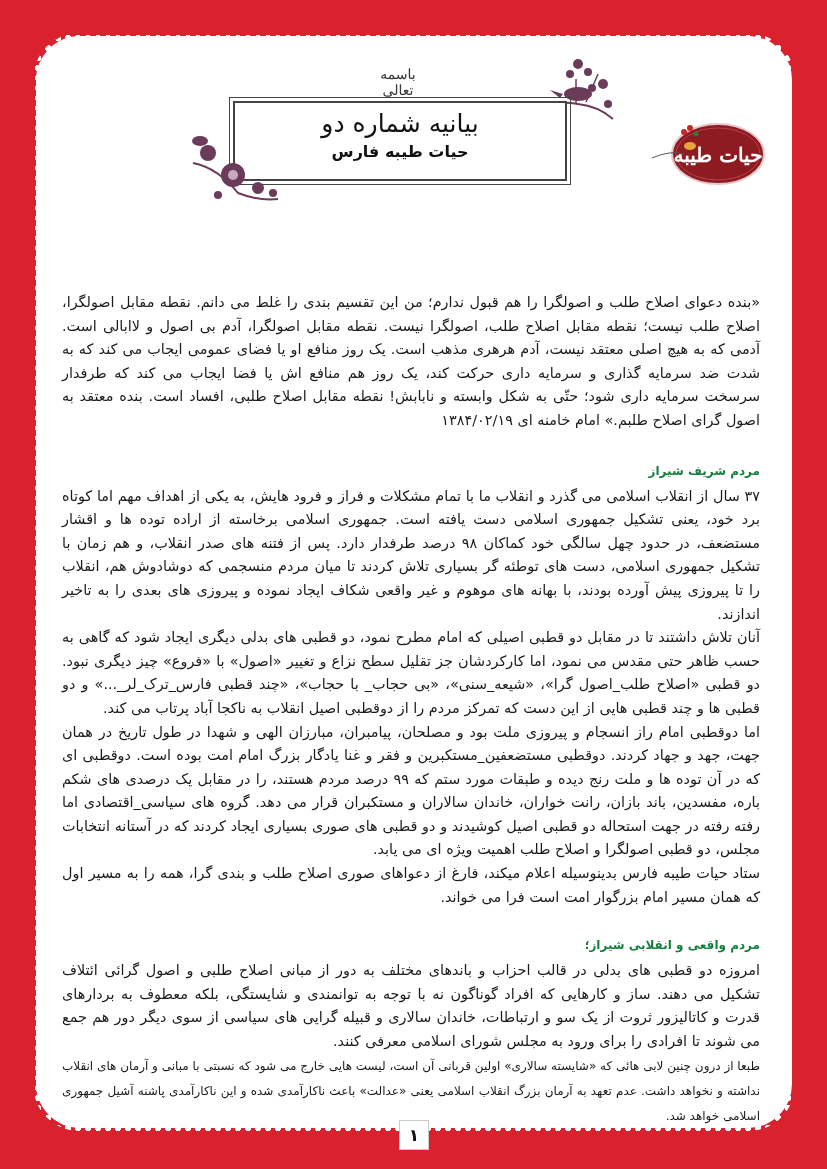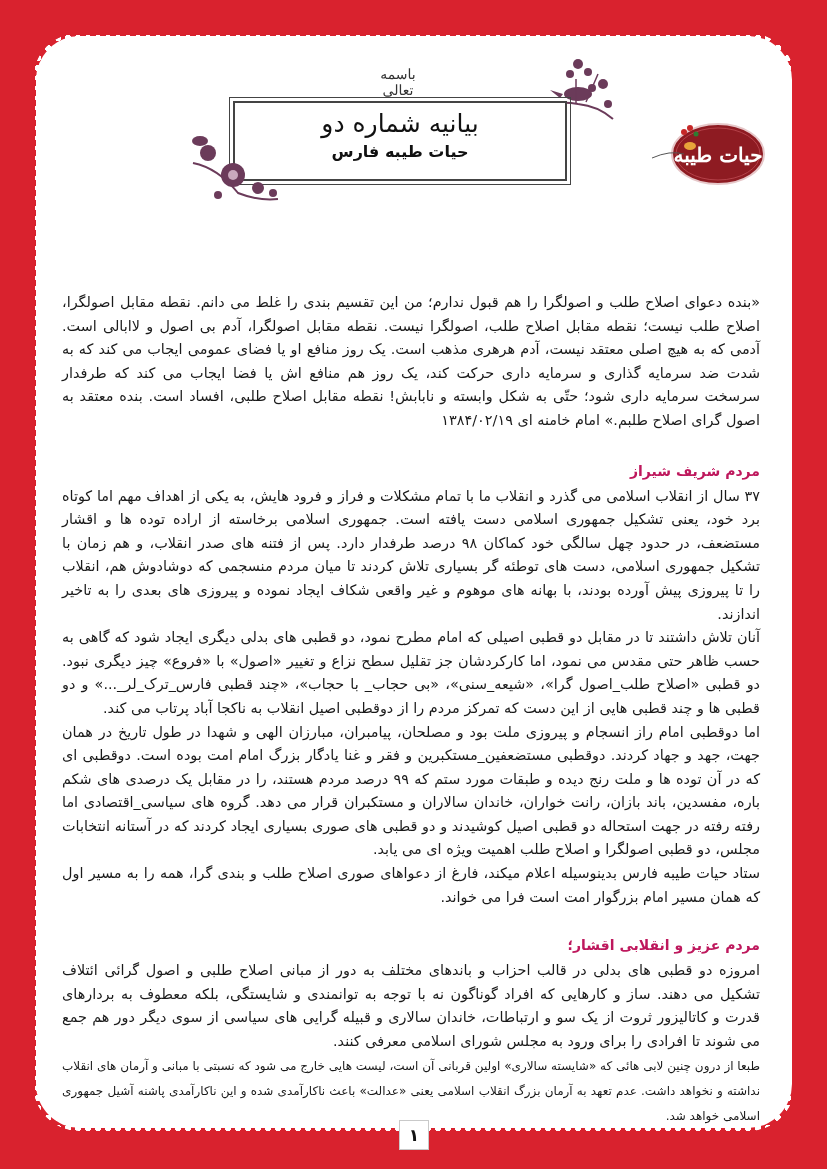--- a/index.html
+++ b/index.html
@@ -47,21 +47,21 @@
   .content {
     position: absolute; left: 24px; right: 30px; top: 225px;
     direction: rtl; text-align: justify; color: #1a1a1a;
     font-size: 14.4px; line-height: 23.6px;
     font-family: "DejaVu Sans", sans-serif;
     margin-top: 28px;
   }
   .content p { margin: 0; }
   .quote { margin-bottom: 26px !important; }
   .section-heading {
-    color: #be185d; font-weight: bold; font-size: 14px; line-height: 24px;
+    color: #15803d; font-weight: bold; font-size: 12px; line-height: 24px;
     margin: 0 0 2px 0;
   }
   .section-heading.second { margin-top: 24px; }
   .bold-para { font-weight: normal; font-size: 12px; line-height: 25px; }
   .page-number {
     position: absolute; left: 399px; top: 1120px; width: 28px; height: 28px;
     background: #fff; border: 1px solid #c9c9c9; text-align: center;
     font-weight: bold; font-size: 17px; line-height: 28px; color: #111;
   }
 </style>
@@ -120,19 +120,19 @@
 
   <div class="content">
     <p class="quote">«بنده دعوای اصلاح طلب و اصولگرا را هم قبول ندارم؛ من این تقسیم بندی را غلط می دانم. نقطه مقابل اصولگرا، اصلاح طلب نیست؛ نقطه مقابل اصلاح طلب، اصولگرا نیست. نقطه مقابل اصولگرا، آدم بی اصول و لاابالی است. آدمی که به هیچ اصلی معتقد نیست، آدم هرهری مذهب است. یک روز منافع او یا فضای عمومی ایجاب می کند که به شدت ضد سرمایه گذاری و سرمایه داری حرکت کند، یک روز هم منافع اش یا فضا ایجاب می کند که طرفدار سرسخت سرمایه داری شود؛ حتّی به شکل وابسته و نابابش! نقطه مقابل اصلاح طلبی، افساد است. بنده معتقد به اصول گرای اصلاح طلبم.» امام خامنه ای ۱۳۸۴/۰۲/۱۹</p>
 
     <div class="section-heading">مردم شریف شیراز</div>
     <p>۳۷ سال از انقلاب اسلامی می گذرد و انقلاب ما با تمام مشکلات و فراز و فرود هایش، به یکی از اهداف مهم اما کوتاه برد خود، یعنی تشکیل جمهوری اسلامی دست یافته است. جمهوری اسلامی برخاسته از اراده توده ها و اقشار مستضعف، در حدود چهل سالگی خود کماکان ۹۸ درصد طرفدار دارد. پس از فتنه های صدر انقلاب، و هم زمان با تشکیل جمهوری اسلامی، دست های توطئه گر بسیاری تلاش کردند تا میان مردم منسجمی که دوشادوش هم، انقلاب را تا پیروزی پیش آورده بودند، با بهانه های موهوم و غیر واقعی شکاف ایجاد نموده و پیروزی های بعدی را به تاخیر اندازند.</p>
     <p>آنان تلاش داشتند تا در مقابل دو قطبی اصیلی که امام مطرح نمود، دو قطبی های بدلی دیگری ایجاد شود که گاهی به حسب ظاهر حتی مقدس می نمود، اما کارکردشان جز تقلیل سطح نزاع و تغییر «اصول» با «فروع» چیز دیگری نبود. دو قطبی «اصلاح طلب_اصول گرا»، «شیعه_سنی»، «بی حجاب_ با حجاب»، «چند قطبی فارس_ترک_لر_...» و دو قطبی ها و چند قطبی هایی از این دست که تمرکز مردم را از دوقطبی اصیل انقلاب به ناکجا آباد پرتاب می کند.</p>
     <p>اما دوقطبی امام راز انسجام و پیروزی ملت بود و مصلحان، پیامبران، مبارزان الهی و شهدا در طول تاریخ در همان جهت، جهد و جهاد کردند. دوقطبی مستضعفین_مستکبرین و فقر و غنا یادگار بزرگ امام امت بوده است. دوقطبی ای که در آن توده ها و ملت رنج دیده و طبقات مورد ستم که ۹۹ درصد مردم هستند، را در مقابل یک درصدی های شکم باره، مفسدین، باند بازان، رانت خواران، خاندان سالاران و مستکبران قرار می دهد. گروه های سیاسی_اقتصادی اما رفته رفته در جهت استحاله دو قطبی اصیل کوشیدند و دو قطبی های صوری بسیاری ایجاد کردند که در آستانه انتخابات مجلس، دو قطبی اصولگرا و اصلاح طلب اهمیت ویژه ای می یابد.</p>
     <p>ستاد حیات طیبه فارس بدینوسیله اعلام میکند، فارغ از دعواهای صوری اصلاح طلب و بندی گرا، همه را به مسیر اول که همان مسیر امام بزرگوار امت است فرا می خواند.</p>
 
-    <div class="section-heading second">مردم عزیز و انقلابی اقشار؛</div>
+    <div class="section-heading second">مردم واقعی و انقلابی شیراز؛</div>
     <p>امروزه دو قطبی های بدلی در قالب احزاب و باندهای مختلف به دور از مبانی اصلاح طلبی و اصول گرائی ائتلاف تشکیل می دهند. ساز و کارهایی که افراد گوناگون نه با توجه به توانمندی و شایستگی، بلکه معطوف به بردارهای قدرت و کاتالیزور ثروت از یک سو و ارتباطات، خاندان سالاری و قبیله گرایی های سیاسی از سوی دیگر دور هم جمع می شوند تا افرادی را برای ورود به مجلس شورای اسلامی معرفی کنند.</p>
     <p class="bold-para">طبعا از درون چنین لابی هائی که «شایسته سالاری» اولین قربانی آن است، لیست هایی خارج می شود که نسبتی با مبانی و آرمان های انقلاب نداشته و نخواهد داشت. عدم تعهد به آرمان بزرگ انقلاب اسلامی یعنی «عدالت» باعث ناکارآمدی شده و این ناکارآمدی پاشنه آشیل جمهوری اسلامی خواهد شد.</p>
   </div>
 </div>
 
 <div class="page-number">۱</div>
 
 </body></html>

